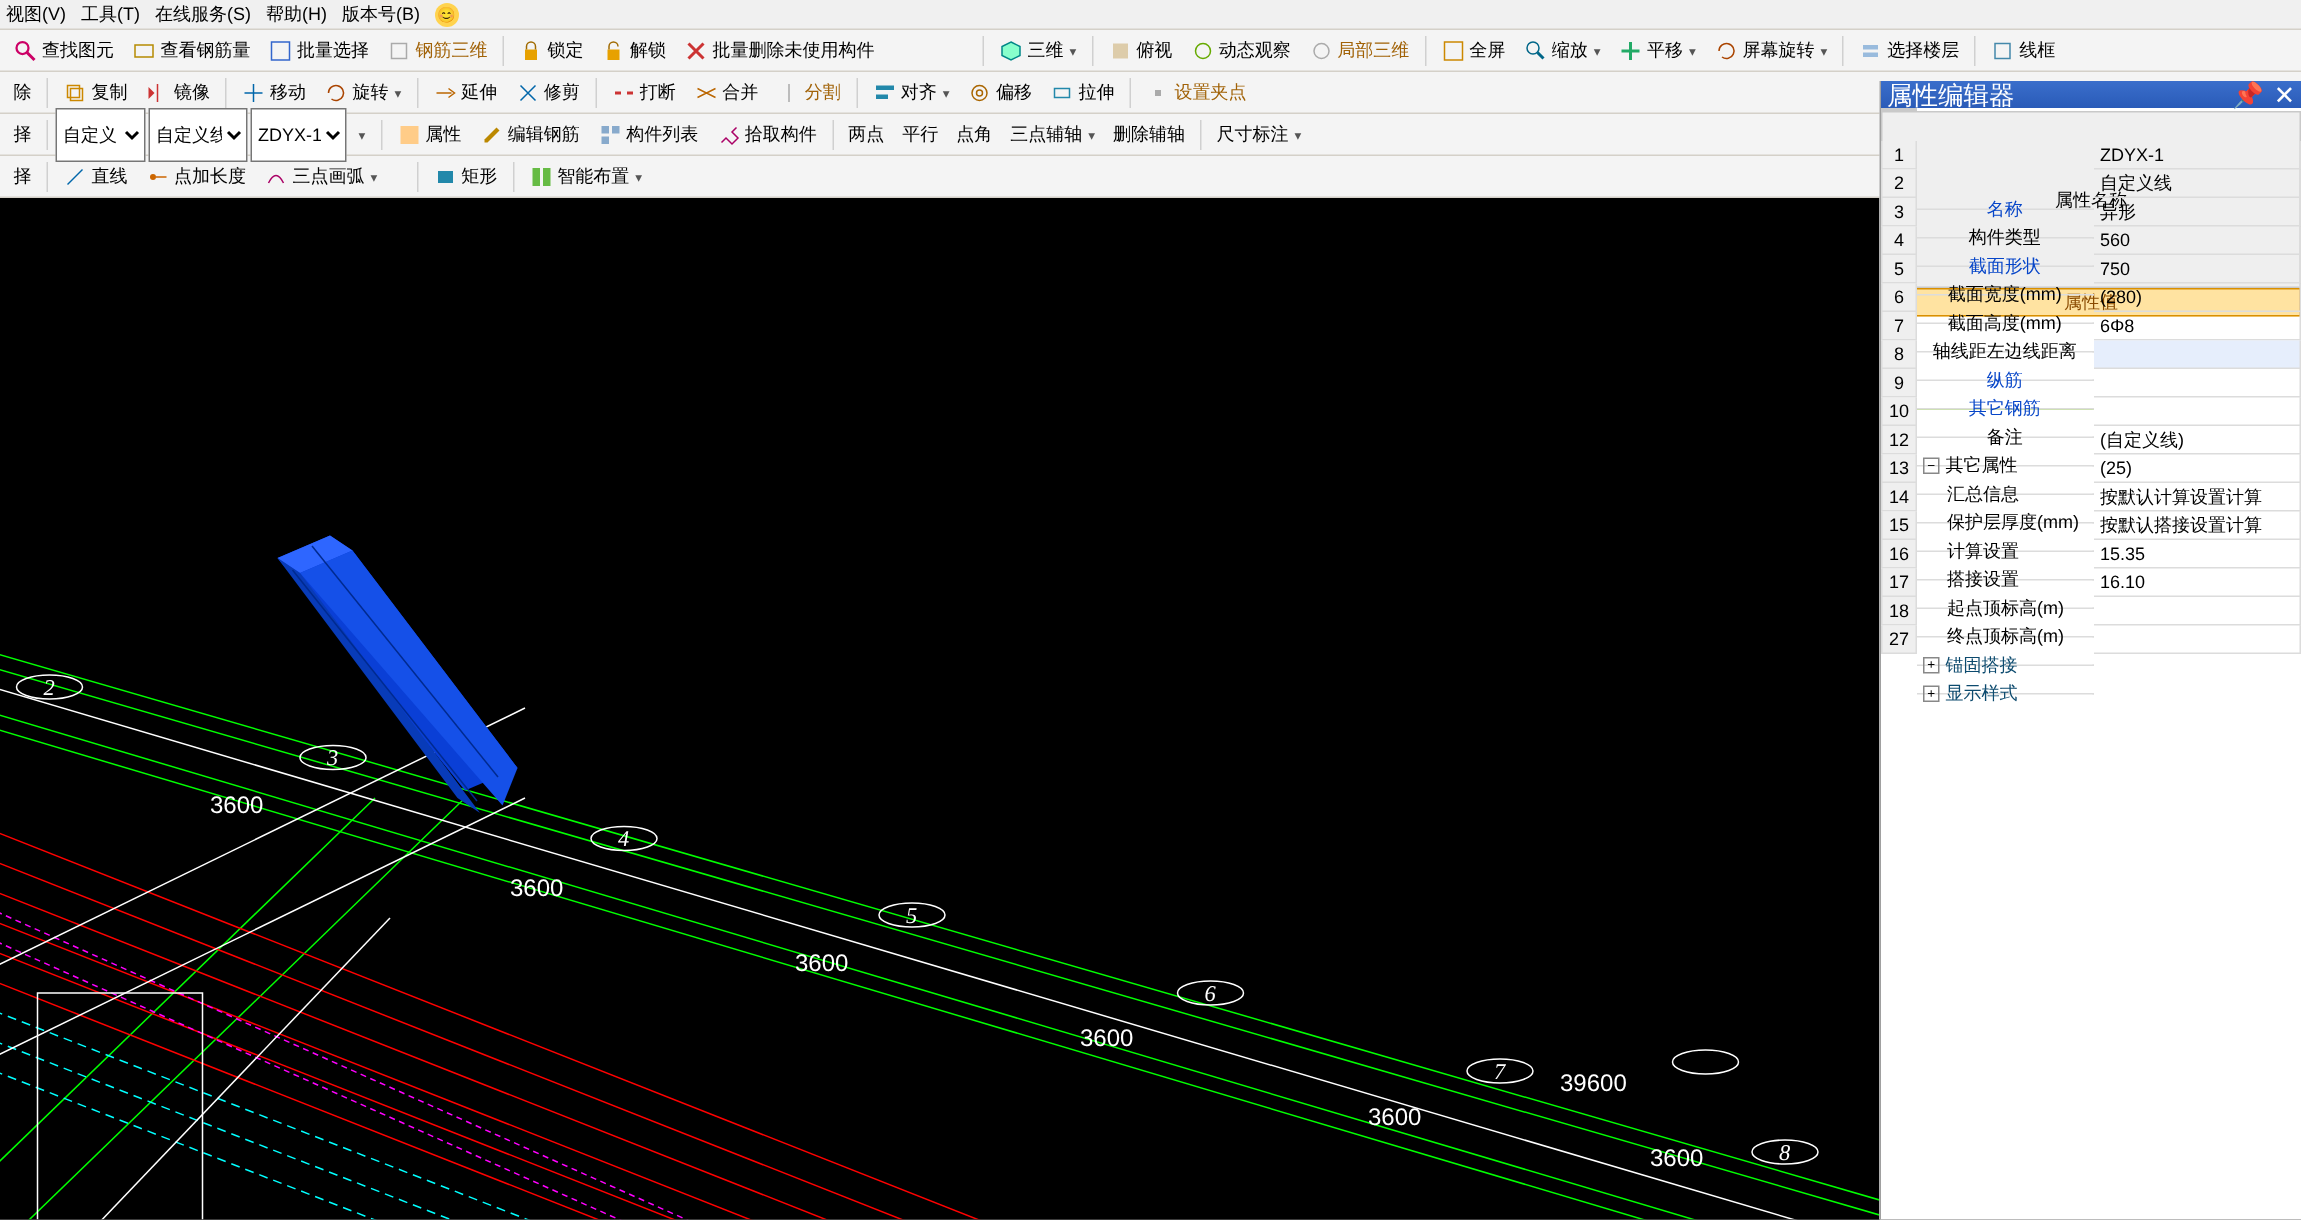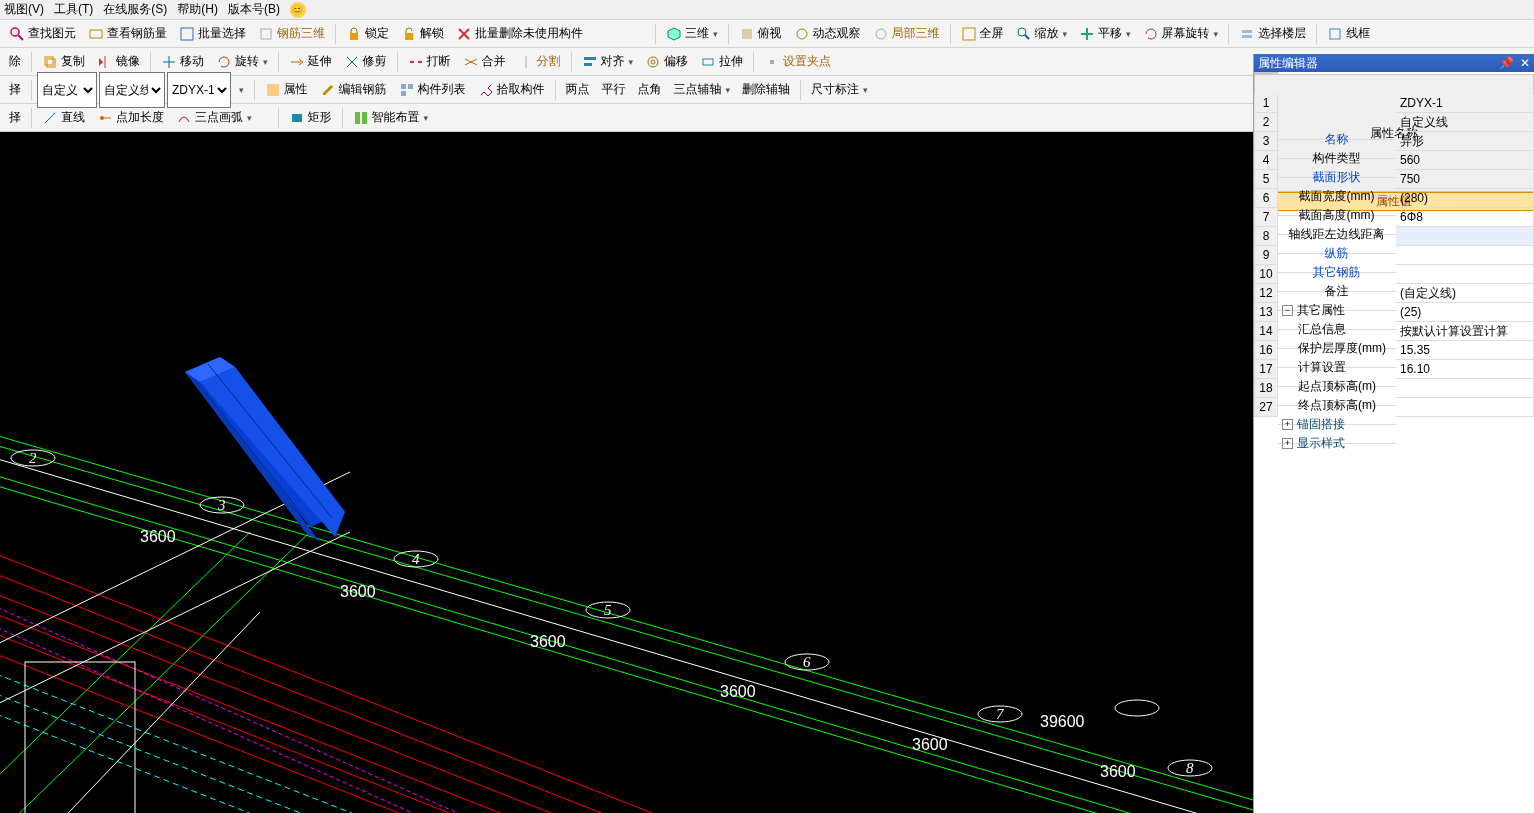--- a/index.html
+++ b/index.html
@@ -18,21 +18,21 @@
   .tb-btn.disabled { color:#a16207; }
   .sep { width:1px; height:20px; background:#d0d0d0; margin:0 3px;}
   .ico { width:16px; height:16px; display:inline-block; }
   select.tb-sel { height:36px; font-size:12px; background:#fff;}
   .canvas-wrap { position:absolute; left:0; top:132px; right:281px; bottom:0;
                  background:#000; overflow:hidden;}
   .canvas-wrap svg { position:absolute; left:0; top:0;}
   .prop-panel { position:absolute; right:0; top:54px; width:281px; bottom:0;
                 background:#fff; border-left:1px solid #a0a0a0; display:flex; flex-direction:column;}
   .prop-title { height:18px; background:linear-gradient(#3a6ecb,#2a5bb8); color:#fff;
-                display:flex; align-items:center; padding:0 4px; font-size:12px; justify-content:space-between;}
+                display:flex; align-items:center; padding:0 4px; font-size:17px; justify-content:space-between;}
   .prop-title .r { display:flex; gap:6px;}
   .prop-hdr { display:flex; height:22px;flex-direction:column; }
   .prop-hdr div { border:1px solid #c9c9c9; display:flex; align-items:center;
                   justify-content:center; background:#efefef; font-size:12px;}
   .prop-hdr .num { width:24px;}
   .prop-hdr .nm  { flex:0 0 118px; color:#000;}
   .prop-hdr .val { flex:1; background:#ffe3a1; border:1px solid #d98f00; color:#8a4a00;}
   .prop-body { flex:1; overflow:auto;}
   .prow { display:flex; height:19px; font-size:12px;}
   .prow .c0 { width:24px; border:1px solid #dcdcdc; border-top:none; background:#efefef;
@@ -560,20 +560,28 @@
       </div>
       <div class="prow">
         <div class="c0">14</div>
         <div class="c1 tree">
           <span class="indent"></span>
           <span>计算设置</span>
         </div>
         <div class="c2">按默认计算设置计算</div>
       </div>
       <div class="prow">
+        <div class="c0">15</div>
+        <div class="c1 tree">
+          <span class="indent"></span>
+          <span>搭接设置</span>
+        </div>
+        <div class="c2">按默认搭接设置计算</div>
+      </div>
+      <div class="prow">
         <div class="c0">16</div>
         <div class="c1 tree">
           <span class="indent"></span>
           <span>起点顶标高(m)</span>
         </div>
         <div class="c2">15.35</div>
       </div>
       <div class="prow">
         <div class="c0">17</div>
         <div class="c1 tree">

